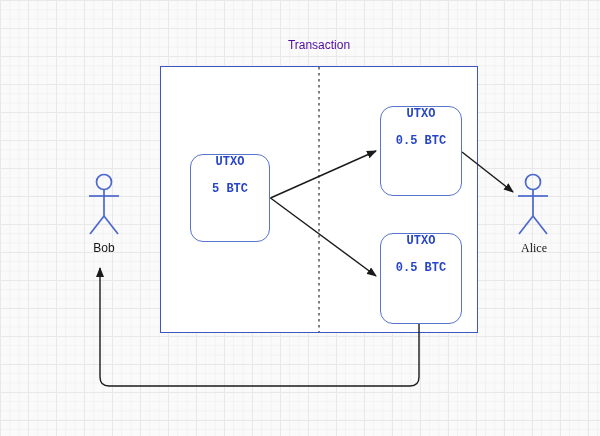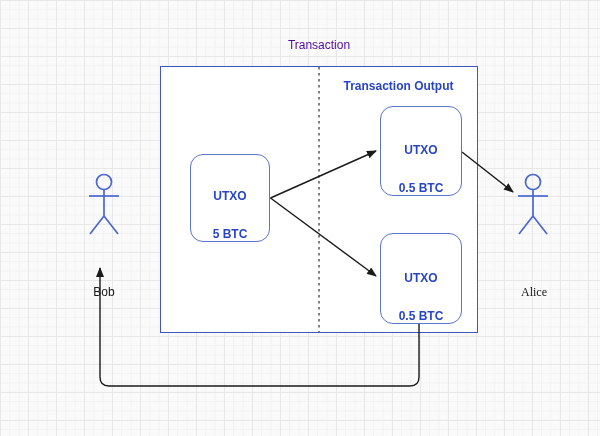--- a/index.html
+++ b/index.html
@@ -36,52 +36,52 @@
     text-align:center;font-size:12px;font-weight:bold;
     color:var(--label-text,#2845c7);
   }
   .section-label.input{left:160px;}
   .section-label.output{left:319px;}
   .utxo-node{
     border:1.5px solid var(--node-border,#5874cd);
     border-radius:13px;
     background:#ffffff;
     box-sizing:border-box;
-    display:flex;flex-direction:column;align-items:center;justify-content:flex-end;
-    gap:24px;
+    display:flex;flex-direction:column;align-items:center;justify-content:flex-start;
+    gap:13px;
     font-size:12px;font-weight:bold;
     color:var(--label-text,#2845c7);
+    font-family:Liberation Mono, monospace;
   }
   .utxo-input{left:190px;top:154px;width:80px;height:88px;}
   .utxo-out-top{left:380px;top:106px;width:82px;height:90px;}
   .utxo-out-bottom{left:380px;top:233px;width:82px;height:91px;}
   .actor-label{
     top:241px;width:60px;height:15px;
-    text-align:center;font-size:12px;color:#161616;margin-top:44px;
+    text-align:center;font-size:12px;color:#161616;
   }
   .actor-label.bob{left:74px;}
   .actor-label.alice{left:504px;font-family:Liberation Serif, serif;}
   svg.overlay{
     position:absolute;left:0;top:0;width:600px;height:436px;
     pointer-events:none;
   }
   .edge{stroke:var(--arrow,#1a1a1a);stroke-width:1.4;fill:none;}
   .divider{stroke:#000000;stroke-width:1;stroke-dasharray:2.5 3.5;}
   .actor{stroke:var(--actor-stroke,#4a68ce);stroke-width:1.7;fill:none;}
 </style>
 </head>
 <body>
 
 <div class="canvas">
 
   <div class="abs container-rect"></div>
 
   <div class="abs diagram-title">Transaction</div>
 
-  <div class="abs section-label output">Transaction Output</div>
 
   <svg class="overlay" viewBox="0 0 600 436" xmlns="http://www.w3.org/2000/svg">
     <defs>
       <marker id="arrowhead" markerUnits="userSpaceOnUse" markerWidth="11" markerHeight="8" refX="9" refY="4" orient="auto">
         <path d="M0,0 L10,4 L0,8 Z" fill="#1a1a1a"></path>
       </marker>
     </defs>
 
     <line class="divider" x1="319" y1="67" x2="319" y2="332"></line>
 

